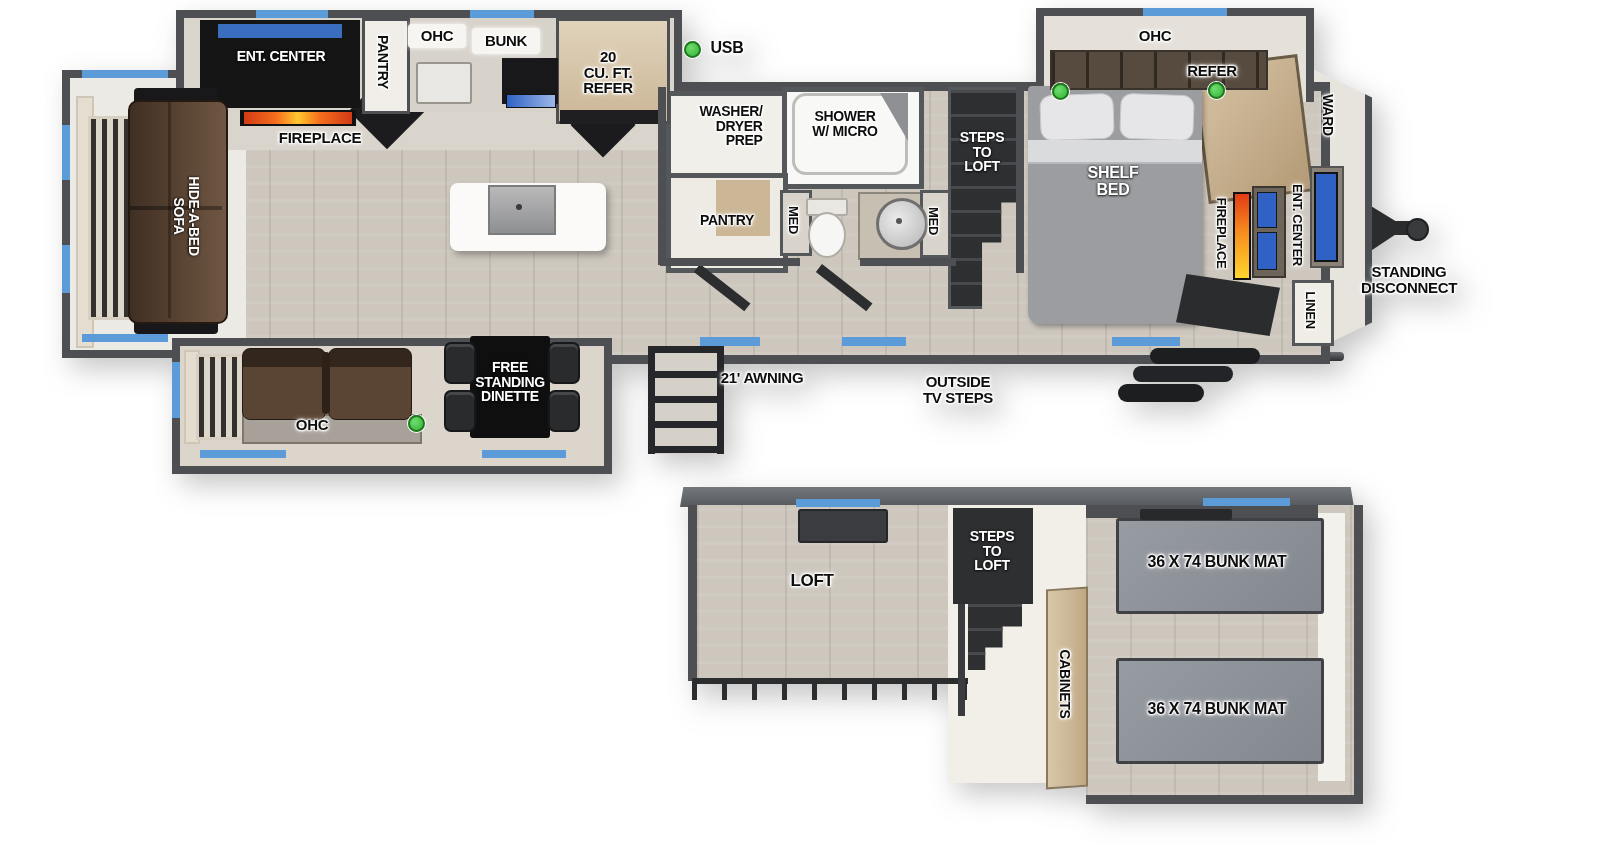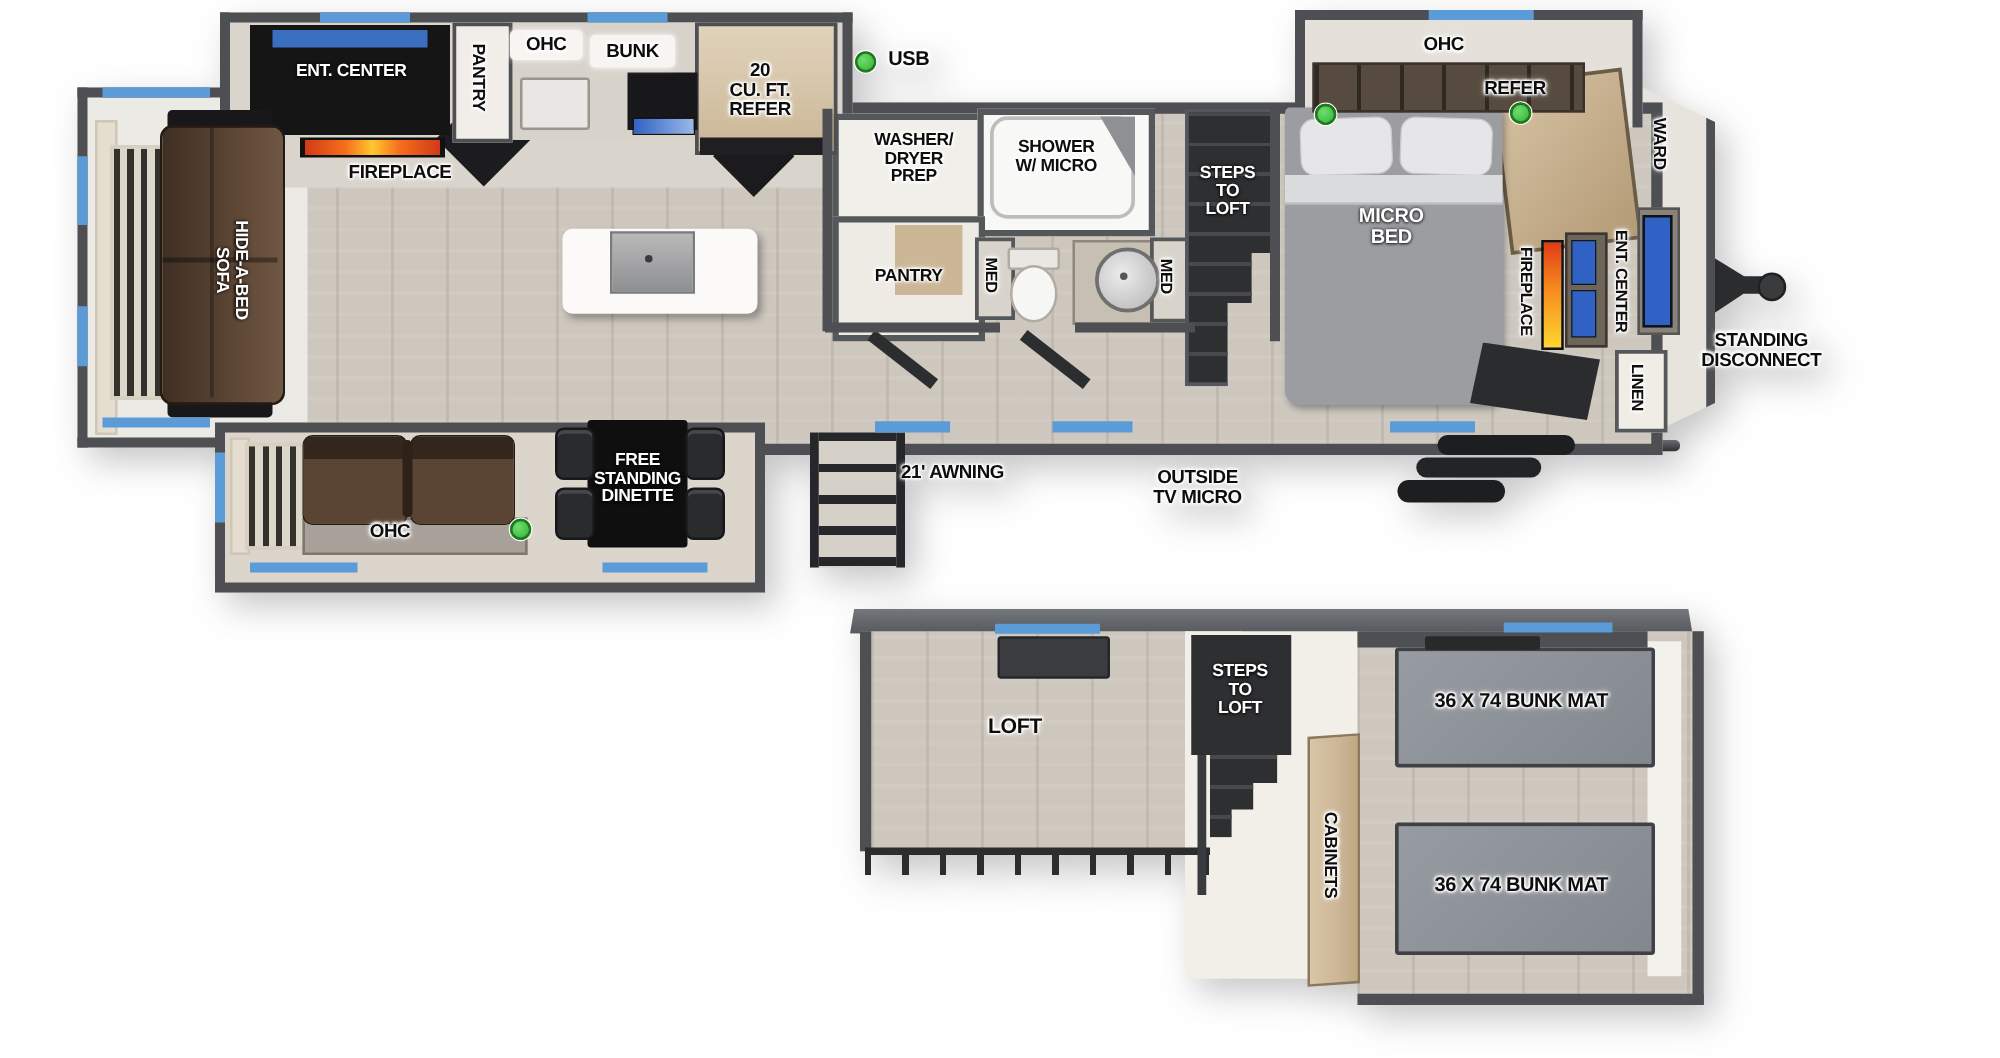--- a/index.html
+++ b/index.html
@@ -94,21 +94,21 @@
     <div class="w" style="left:240px;top:110px;width:116px;height:16px;background:#111;z-index:20;"></div>
     <div class="w flameH" style="left:244px;top:112px;width:108px;height:12px;z-index:21;"></div>
     <div class="lbl" style="left:320px;top:138px;">FIREPLACE</div>
 
     <div class="w" style="left:450px;top:183px;width:156px;height:68px;background:#fbfaf8;border-radius:8px;box-shadow:3px 4px 6px rgba(0,0,0,.3);z-index:20;"></div>
     <div class="w" style="left:488px;top:185px;width:64px;height:46px;background:linear-gradient(180deg,#b9b9ba,#8e8f91);border:2px solid #7a7b7d;z-index:21;"></div>
     <div class="w" style="left:516px;top:204px;width:6px;height:6px;background:#3a3a3c;border-radius:50%;z-index:22;"></div>
 
     <div class="w wall" style="left:658px;top:87px;width:8px;height:178px;"></div>
     <div class="w room" style="left:666px;top:91px;width:114px;height:80px;background:var(--room-white,#f1efe9);"></div>
-    <div class="lbl s14" style="left:731px;top:126px;">WASHER/
+    <div class="lbl s14" style="left:731px;top:126px;text-align:right;">WASHER/
 DRYER
 PREP</div>
     <div class="w room" style="left:782px;top:87px;width:132px;height:92px;background:#f8f8f6;"></div>
     <div class="w" style="left:792px;top:93px;width:110px;height:76px;border:3px solid #bdbdba;border-radius:14px;z-index:19;"></div>
     <div class="w" style="left:868px;top:93px;width:40px;height:48px;background:#8e9094;clip-path:polygon(100% 0,100% 100%,30% 0);z-index:20;"></div>
     <div class="lbl s14" style="left:845px;top:124px;">SHOWER
 W/ MICRO</div>
     <div class="w room" style="left:666px;top:173px;width:112px;height:90px;background:#eeebe5;"></div>
     <div class="w" style="left:716px;top:180px;width:54px;height:56px;background:var(--wood-tan,#cbb696);z-index:19;"></div>
     <div class="lbl s14" style="left:727px;top:220px;">PANTRY</div>
@@ -139,21 +139,21 @@
     <div class="w" style="left:1050px;top:50px;width:214px;height:36px;border:2px solid #3a332b;background:#564b3e;
                 background-image:repeating-linear-gradient(90deg,rgba(0,0,0,.45) 0 3px,rgba(0,0,0,0) 3px 34px);z-index:18;"></div>
     <div class="lbl" style="left:1155px;top:36px;">OHC</div>
     <div class="lbl" style="left:1212px;top:71px;">REFER</div>
     <div class="dot" style="left:1052px;top:83px;"></div>
     <div class="dot" style="left:1208px;top:82px;"></div>
     <div class="w" style="left:1028px;top:86px;width:174px;height:238px;background:var(--bed-gray,#9b9da1);border-radius:4px 4px 12px 12px;box-shadow:2px 3px 5px rgba(0,0,0,.3);z-index:16;"></div>
     <div class="w" style="left:1040px;top:94px;width:72px;height:44px;background:#e6e6e8;border:1px solid #c9c9cc;border-radius:12px;transform:rotate(-2deg);z-index:17;"></div>
     <div class="w" style="left:1120px;top:94px;width:72px;height:44px;background:#e6e6e8;border:1px solid #c9c9cc;border-radius:12px;transform:rotate(2deg);z-index:17;"></div>
     <div class="w" style="left:1028px;top:140px;width:174px;height:22px;background:#dadbdd;border-bottom:2px solid #b8b9bc;z-index:17;"></div>
-    <div class="lbl wt s16" style="left:1113px;top:182px;">MICRO
+    <div class="lbl wt s16" style="left:1113px;top:182px;">SHELF
 BED</div>
 
     <div class="w" style="left:1200px;top:60px;width:100px;height:132px;border:3px solid #6b5c45;transform:rotate(-7deg);
                 background:linear-gradient(135deg,#d6c3a4,#b49a76);z-index:14;"></div>
     <div class="w flameV" style="left:1233px;top:192px;width:14px;height:84px;border:2px solid #111;z-index:18;"></div>
     <div class="lbl v s13" style="left:1221px;top:233px;">FIREPLACE</div>
     <div class="w" style="left:1252px;top:186px;width:30px;height:88px;background:#6d655a;border:2px solid #3c3831;z-index:17;"></div>
     <div class="w" style="left:1257px;top:192px;width:18px;height:34px;background:var(--tv-blue,#2f62c4);border:1px solid #16171a;z-index:18;"></div>
     <div class="w" style="left:1257px;top:232px;width:18px;height:36px;background:var(--tv-blue,#2f62c4);border:1px solid #16171a;z-index:18;"></div>
     <div class="lbl v s13" style="left:1297px;top:225px;">ENT. CENTER</div>
@@ -162,21 +162,21 @@
     <div class="lbl v s14" style="left:1328px;top:115px;">WARD</div>
     <div class="w" style="left:1292px;top:280px;width:36px;height:60px;background:#f0ede7;border:3px solid #55585a;z-index:17;"></div>
     <div class="lbl v s13" style="left:1310px;top:310px;">LINEN</div>
     <div class="w" style="left:1176px;top:274px;width:104px;height:62px;background:#2b2c2e;clip-path:polygon(10% 0,100% 22%,90% 100%,0 78%);z-index:19;"></div>
     <div class="lbl" style="left:1409px;top:280px;">STANDING
 DISCONNECT</div>
 
     <div class="w" style="left:600px;top:352px;width:744px;height:9px;background:linear-gradient(180deg,#6a6d71,#2f3033);border-radius:4px;z-index:9;"></div>
     <div class="lbl" style="left:762px;top:378px;">21' AWNING</div>
     <div class="lbl" style="left:958px;top:390px;">OUTSIDE
-TV MICRO</div>
+TV STEPS</div>
     <div class="w" style="left:648px;top:346px;width:62px;height:108px;background-color:#d6d1c8;
                 background-image:repeating-linear-gradient(180deg,#26272a 0 7px,rgba(0,0,0,0) 7px 25px);
                 border-left:7px solid #26272a;border-right:7px solid #26272a;z-index:11;"></div>
     <div class="w" style="left:1150px;top:348px;width:110px;height:16px;background:#1d1e20;border-radius:8px;z-index:11;"></div>
     <div class="w" style="left:1133px;top:366px;width:100px;height:16px;background:#232427;border-radius:8px;z-index:11;"></div>
     <div class="w" style="left:1118px;top:384px;width:86px;height:18px;background:#1d1e20;border-radius:9px;z-index:11;"></div>
 
     <div class="w" style="left:172px;top:338px;width:424px;height:120px;background:#dbd5cc;border:8px solid var(--wall,#4d4f52);z-index:12;"></div>
     <div class="w blue" style="left:200px;top:450px;width:86px;height:8px;"></div>
     <div class="w blue" style="left:482px;top:450px;width:84px;height:8px;"></div>

